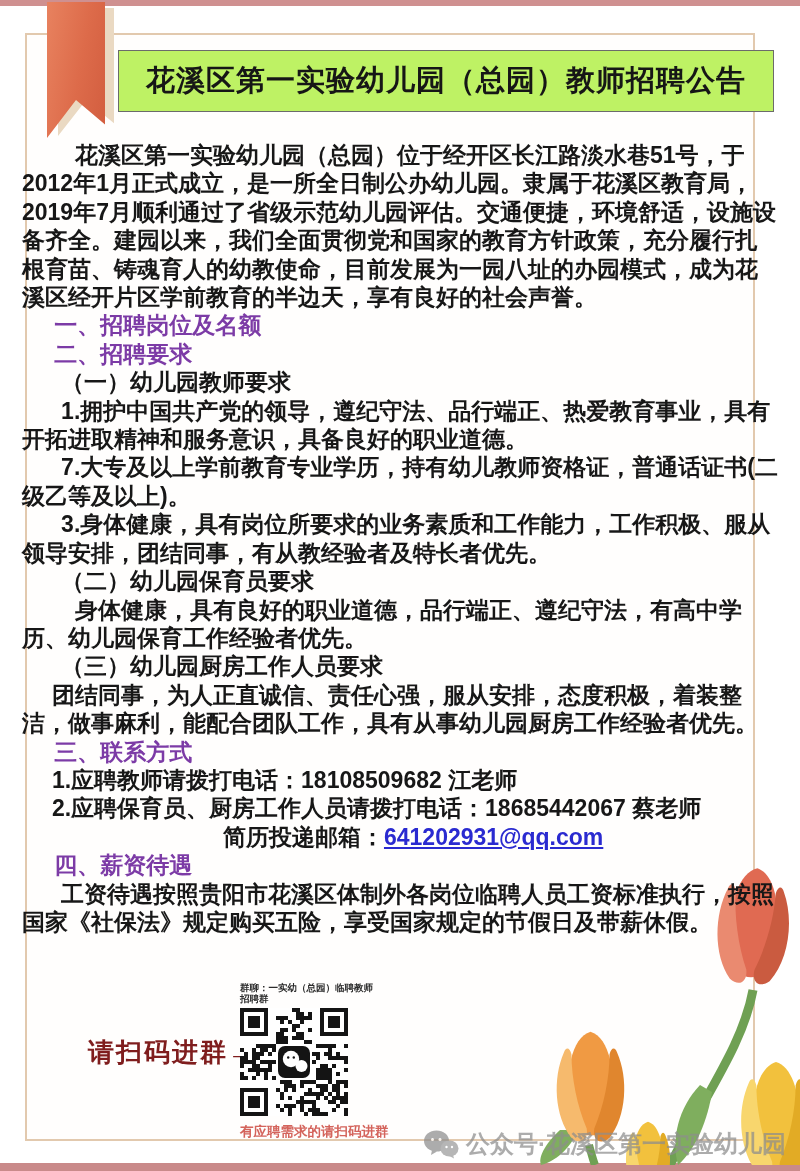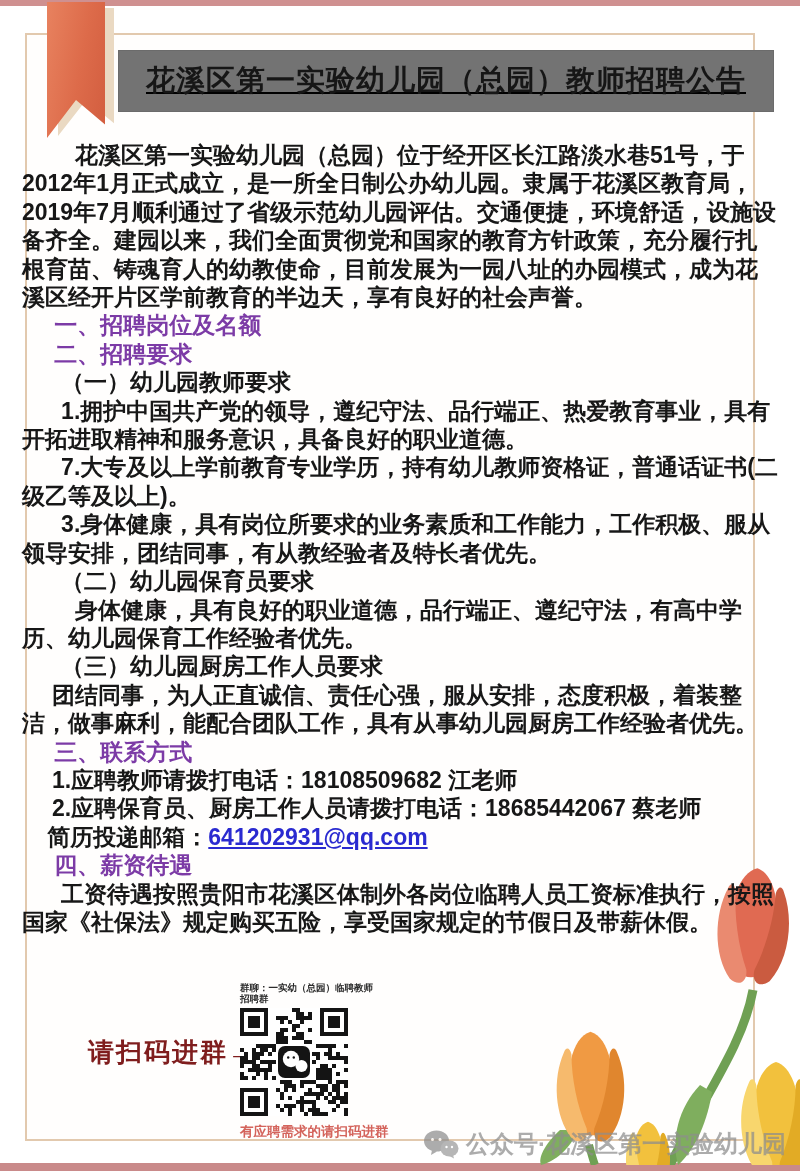--- a/index.html
+++ b/index.html
@@ -19,29 +19,29 @@
     clip-path:polygon(0 0,100% 0,100% 90%,50% 72%,0 100%);z-index:4;
   }
   .ribbon{
     position:absolute;left:47px;top:2px;width:58px;height:136px;
     background:linear-gradient(100deg,#e8825f 0%,#dd6b4a 55%,#d25d3f 100%);
     clip-path:polygon(0 0,100% 0,100% 90%,50% 72%,0 100%);z-index:5;
   }
   .title-box{
     position:absolute;left:118px;top:50px;width:654px;height:60px;
     border:1px solid #6b6b6b;display:flex;align-items:center;justify-content:center;
-    background:#737373;z-index:3;text-decoration:underline;
+    background:#bef264;z-index:3;
   }
   .title{font-size:29px;font-weight:bold;color:#161616;letter-spacing:1px;white-space:nowrap;}
   .content{
     position:absolute;left:22px;top:141px;width:757px;z-index:2;
     font-size:23px;line-height:28.4px;color:#171717;font-weight:600;
   }
   .content p{margin:0;}
-  .i11{text-indent:1.1em;}
+  .i11{text-indent:1.1em;text-align:center;}
   .i13{text-indent:1.3em;}
   .i17{text-indent:1.7em;}
   .i22{text-indent:2.3em;}
   .sec{color:#7c3ba6;font-weight:800;text-indent:1.4em;}
   .email{color:#2a2ad0;text-decoration:underline;font-weight:600;cursor:pointer;}
   .qr-wrap{position:absolute;left:240px;top:982px;width:162px;text-align:left;z-index:6;}
   .qr-caption{font-size:9.5px;line-height:11px;color:#2c2c2c;font-weight:700;}
   .qr-svg{margin-top:4px;background:#ffffff;}
   .qr-note{font-size:13.5px;color:#d4645c;font-weight:800;margin-top:3px;white-space:nowrap;}
   .scan-cta{

